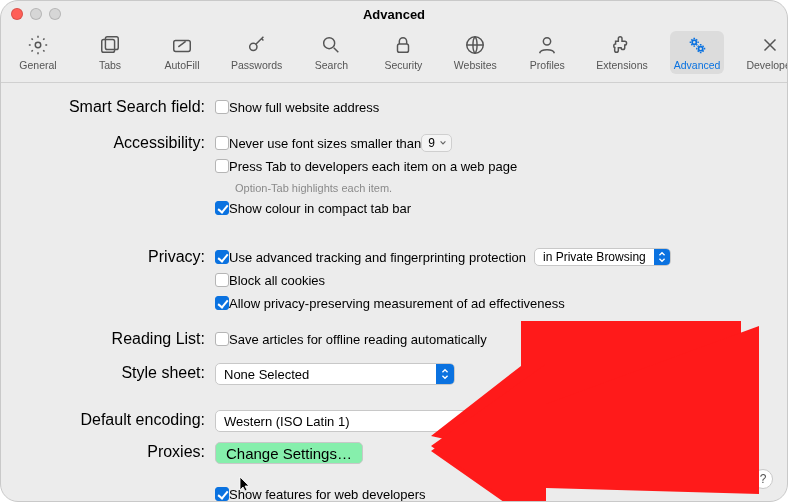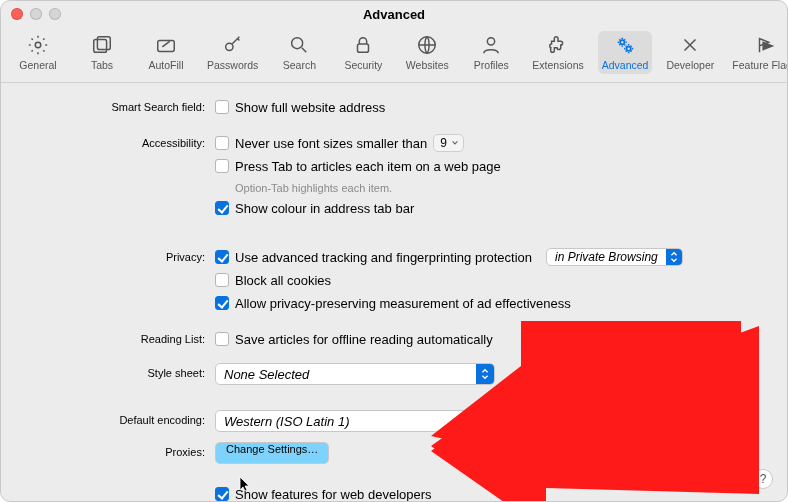--- a/index.html
+++ b/index.html
@@ -11,21 +11,21 @@
     width: 788px;
     height: 502px;
     overflow: hidden;
     position: relative;
   }
   .window {
     width: 788px;
     height: 502px;
     background: #ececec;
     border: 1px solid #c9c9c9;
-    border-radius: 10px;
+    border-radius: 18px;
     position: relative;
     overflow: hidden;
   }
   .titlebar {
     height: 26px;
     display: flex;
     align-items: center;
     position: relative;
     padding: 0 10px;
   }
@@ -44,21 +44,21 @@
     position: absolute;
     left: 0; right: 0;
     text-align: center;
     font-weight: 600;
     font-size: 13px;
     pointer-events: none;
   }
   .toolbar {
     display: flex;
     padding: 4px 10px 8px 10px;
-    gap: 10px;
+    gap: 18px;
     border-bottom: 1px solid #d0d0d0;
     justify-content: space-between;
   }
   .tool {
     flex: 0 0 auto;
     display: flex;
     flex-direction: column;
     align-items: center;
     gap: 3px;
     padding: 3px 4px;
@@ -80,33 +80,32 @@
   .row {
     display: flex;
     align-items: flex-start;
     margin-bottom: 10px;
   }
   .label {
     width: 194px;
     text-align: right;
     padding-right: 10px;
     color: #000;
-    font-size: 11px;
+    font-size: 16px;
     line-height: 20px;
   }
   .controls {
     flex: 1;
     display: flex;
     flex-direction: column;
     gap: 3px;
   }
   .cline {
     display: flex;
     align-items: center;
-    gap: 6px;
     min-height: 20px;
     font-size: 13px;
   }
   .hint {
     font-size: 11px;
     color: #8a8a8a;
     margin-left: 20px;
     margin-top: 3px;
     margin-bottom: 1px;
   }
@@ -134,21 +133,20 @@
     display: inline-flex;
     align-items: center;
     justify-content: space-between;
     background: #fff;
     border: 1px solid #c8c8c8;
     border-radius: 5px;
     height: 22px;
     font-size: 13px;
     padding: 0 0 0 8px;
     cursor: default;
-    font-style: italic;
   }
   .select .end {
     background: #0a72e0;
     width: 18px;
     height: 100%;
     border-radius: 0 4px 4px 0;
     display: flex;
     flex-direction: column;
     align-items: center;
     justify-content: center;
@@ -156,23 +154,23 @@
   }
   .select .end svg { width:10px; height:12px; }
   .select.small { height: 18px; font-size:12px; }
   .select.small .end { width:16px; }
   .dropgray {
     display:inline-flex; align-items:center;
     background:#f4f4f4; border:1px solid #cfcfcf; border-radius:5px;
     height:18px; font-size:12px; padding:0 4px 0 6px; gap:4px;
   }
   .btn {
-    display:inline-flex; 
-    background:#7dd3fc; border:1px solid #c8c8c8; border-radius:5px;
-    height:22px; font-size:11px; padding:0 10px;
+    display:inline-flex; align-items:center;
+    background:#86efac; border:1px solid #c8c8c8; border-radius:5px;
+    height:22px; font-size:15px; padding:0 10px;
     cursor: pointer;
   }
   .helpbtn {
     position:absolute; right:14px; bottom:12px;
     width:20px; height:20px; border-radius:50%;
     background:#fff; border:1px solid #c8c8c8;
     display:flex; align-items:center; justify-content:center;
     font-size:12px; color:#555; cursor:pointer;
   }
   .arrow-anno {
@@ -333,26 +331,26 @@
           <span>Never use font sizes smaller than</span>
           <span class="dropgray">
             <span>9</span>
             <svg width="8" height="8" viewBox="0 0 10 10">
                 <path d="M2 3l3 3 3-3" fill="none" stroke="#666" stroke-width="1.5"></path>
               </svg>
           </span>
         </div>
         <div class="cline">
           <span class="chk"></span>
-          <span>Press Tab to articles each item on a web page</span>
+          <span>Press Tab to developers each item on a web page</span>
         </div>
         <div class="hint">Option-Tab highlights each item.</div>
         <div class="cline">
           <span class="chk checked"></span>
-          <span>Show colour in address tab bar</span>
+          <span>Show colour in compact tab bar</span>
         </div>
       </div>
     </div>
 
     <div class="row" style="margin-top:29px">
       <div class="label">Privacy:</div>
       <div class="controls">
         <div class="cline">
           <span class="chk checked"></span>
           <span>Use advanced tracking and fingerprinting protection</span>
@@ -383,21 +381,21 @@
           <span class="chk"></span>
           <span>Save articles for offline reading automatically</span>
         </div>
       </div>
     </div>
 
     <div class="row" style="margin-top:14px">
       <div class="label">Style sheet:</div>
       <div class="controls">
         <div class="cline">
-          <span class="select" style="width:280px">
+          <span class="select" style="width:240px">
             <span>None Selected</span>
             <span class="end">
                 <svg viewBox="0 0 10 14">
                   <path d="M2 5l3-3 3 3M2 9l3 3 3-3" fill="none" stroke="#fff" stroke-width="1.5"></path>
                 </svg>
               </span>
           </span>
         </div>
       </div>
     </div>

